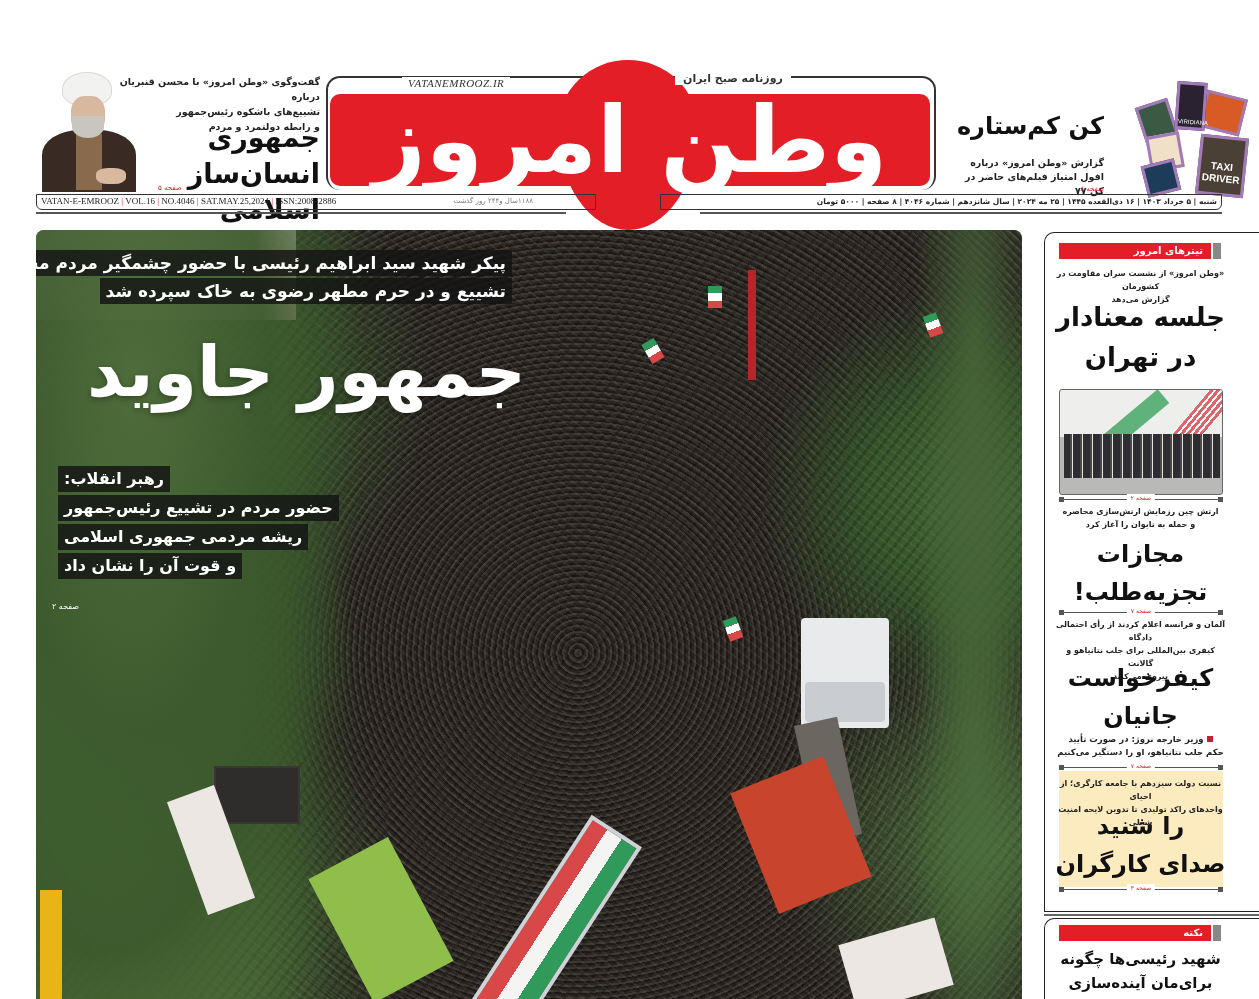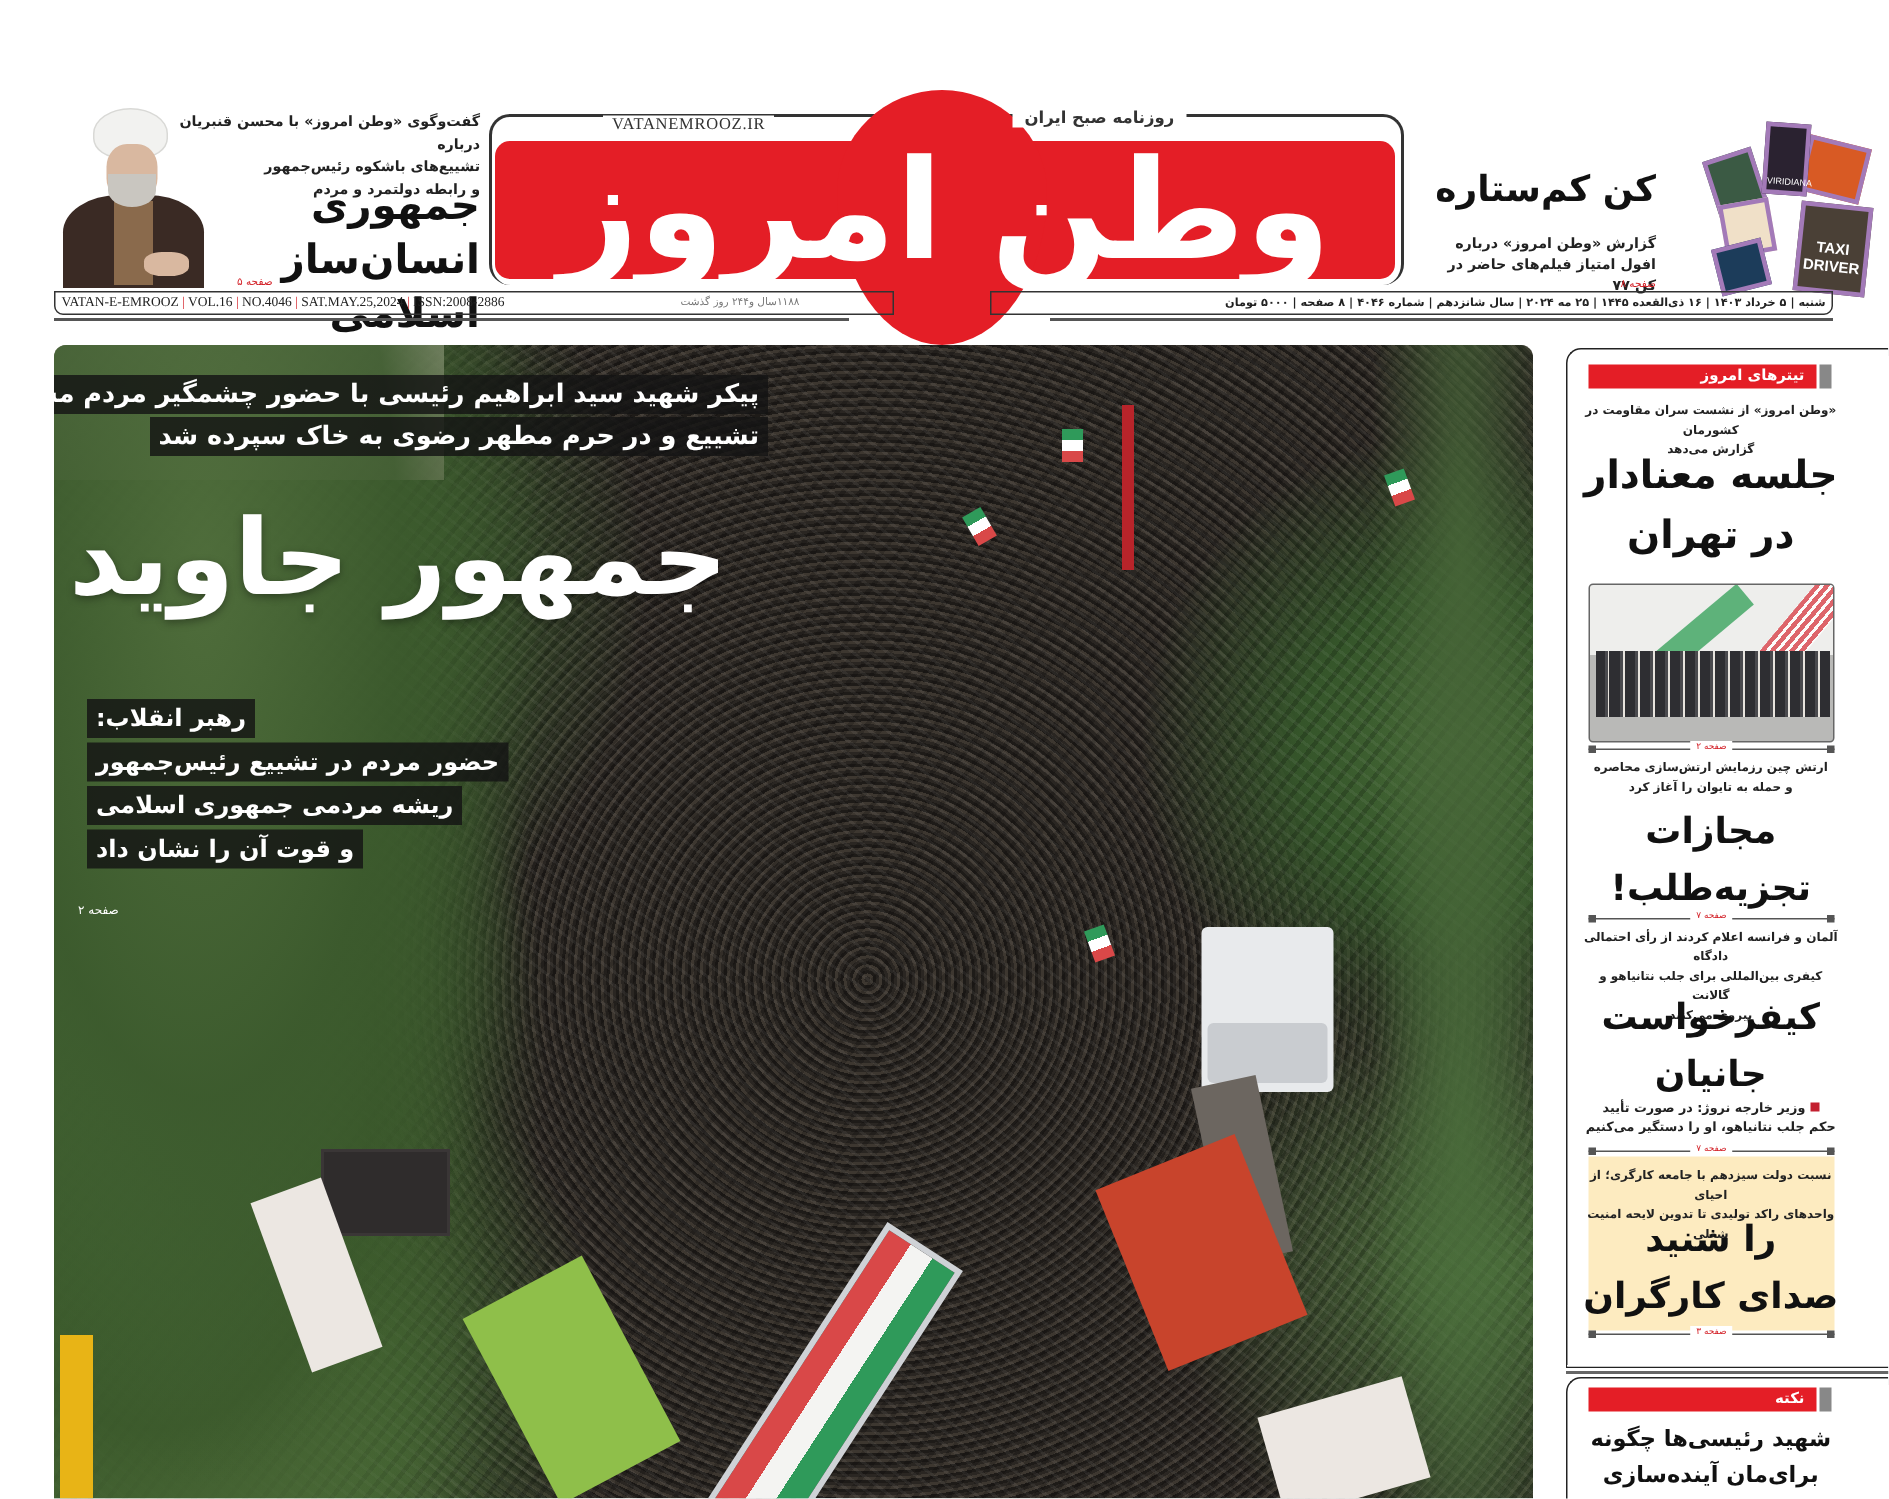--- a/index.html
+++ b/index.html
@@ -22,21 +22,21 @@
   .tl-portrait .hands { position: absolute; left: 58px; top: 96px; width: 30px; height: 16px; border-radius: 40%; background: #d9b8a0; }
   .tl-kicker { position: absolute; right: 8px; top: 6px; width: 210px; text-align: right; font-size: 9.5px; line-height: 15px; font-weight: bold; color: #222; }
   .tl-headline { position: absolute; right: 8px; top: 52px; width: 200px; text-align: right; font-size: 27px; line-height: 36px; font-weight: bold; color: #111; letter-spacing: -1px; }
   .tl-page { position: absolute; left: 120px; top: 116px; font-size: 7px; color: #d32027; }
 
   
   .logo-frame { position: absolute; left: 326px; top: 76px; width: 610px; height: 114px; border: 2px solid #333; border-radius: 14px; border-bottom: none; }
   .logo-band { position: absolute; left: 330px; top: 94px; width: 600px; height: 92px; background: #e41e26; border-radius: 10px; }
   .logo-medallion { position: absolute; left: 558px; top: 60px; width: 140px; height: 170px; background: #e41e26; border-radius: 50% 50% 50% 50% / 40% 40% 60% 60%; }
   .logo-text { position: absolute; left: 330px; top: 86px; width: 600px; height: 110px; text-align: center; color: #fff; font-size: 92px; line-height: 110px; font-weight: bold; font-family: "DejaVu Sans", sans-serif; letter-spacing: 4px; }
-  .logo-url { position: absolute; left: 402px; top: 77px; font-family: "Liberation Serif", serif; font-size: 11px; color: #333; letter-spacing: 0.5px; background: #fff; padding: 0 6px; }
+  .logo-url { position: absolute; left: 402px; top: 77px; font-family: "Liberation Serif", serif; font-size: 11px; color: #333; letter-spacing: 0.5px; background: #fff; padding: 0 6px; font-style: italic; }
   .logo-tagline { position: absolute; left: 675px; top: 72px; font-size: 11px; color: #333; background: #fff; padding: 0 8px; font-weight: bold; }
 
   
   .tr-feature { position: absolute; left: 936px; top: 70px; width: 290px; height: 125px; margin-left: 28px; }
   .tr-headline { position: absolute; right: 150px; top: 42px; font-size: 24px; font-weight: bold; color: #111; white-space: nowrap; }
   .tr-kicker { position: absolute; right: 150px; top: 86px; width: 150px; text-align: right; font-size: 9.5px; line-height: 14px; font-weight: bold; color: #222; }
   .tr-page { position: absolute; right: 150px; top: 115px; font-size: 7px; color: #d32027; }
   .posters { position: absolute; left: 176px; top: 8px; width: 112px; height: 118px; }
   .poster { position: absolute; border: 3px solid #a37ab8; }
   .p1 { left: 0; top: 24px; width: 34px; height: 40px; background: #3b5a44; transform: rotate(-18deg); }
@@ -88,21 +88,21 @@
   .small-flag { position: absolute; width: 14px; height: 22px; }
   .f1 { left: 672px; top: 56px; background: linear-gradient(#2f9a5a 0 33%, #fff 33% 66%, #d94848 66%); }
   .f2 { left: 890px; top: 84px; background: linear-gradient(#2f9a5a 0 33%, #fff 33% 66%, #d94848 66%); transform: rotate(-20deg); }
   .f3 { left: 610px; top: 110px; background: linear-gradient(#2f9a5a 0 33%, #fff 33% 66%, #d94848 66%); transform: rotate(-30deg); }
   .f4 { left: 712px; top: 40px; width: 8px; height: 110px; background: #b8242a; }
   .f5 { left: 690px; top: 388px; background: linear-gradient(#2f9a5a 0 33%, #fff 33% 66%, #d94848 66%); transform: rotate(-20deg); }
 
   
   .ov-kicker { position: absolute; right: 510px; top: 20px; direction: rtl; }
   .ov-kicker .line { display: block; float: right; clear: right; background: rgba(20,20,20,0.82); color: #fff; font-size: 17px; font-weight: bold; line-height: 26px; padding: 0 6px; margin-bottom: 2px; white-space: nowrap; }
-  .ov-headline { position: absolute; left: 10px; top: 92px; width: 480px; color: #fff; font-size: 70px; font-weight: bold; line-height: 100px; text-align: left; direction: rtl; text-shadow: 0 2px 6px rgba(0,0,0,0.35); letter-spacing: -1px; }
+  .ov-headline { position: absolute; left: 10px; top: 92px; width: 480px; color: #fff; font-size: 70px; font-weight: bold; line-height: 100px; text-align: right; direction: rtl; text-shadow: 0 2px 6px rgba(0,0,0,0.35); letter-spacing: -1px; }
   .ov-quote { position: absolute; left: 6px; top: 236px; direction: rtl; }
   .ov-quote .line { display: block; float: left; clear: left; background: rgba(20,20,20,0.82); color: #fff; font-size: 16px; font-weight: bold; line-height: 26px; padding: 0 6px; margin-bottom: 3px; white-space: nowrap; margin-left: 16px; }
   .ov-page { position: absolute; left: 16px; top: 372px; color: #fff; font-size: 8px; direction: rtl; }
 
   
   .sidebar { position: absolute; left: 1044px; top: 232px; width: 215px; height: 680px; border: 1.5px solid #222; border-right: none; border-radius: 10px 0 0 0; }
   .sb-section-label { position: absolute; left: 14px; width: 152px; height: 16px; background: #e41e26; color: #fff; font-size: 10px; font-weight: bold; text-align: right; padding-right: 8px; line-height: 16px; direction: rtl; }
   .sb-section-label::after { content: ""; position: absolute; right: -10px; top: 0; width: 8px; height: 16px; background: #888; }
   .sb-kicker { position: absolute; left: 8px; width: 175px; text-align: center; direction: rtl; font-size: 8px; font-weight: bold; line-height: 13px; color: #222; }
   .sb-head { position: absolute; left: 8px; width: 175px; text-align: center; direction: rtl; font-weight: bold; color: #111; }

